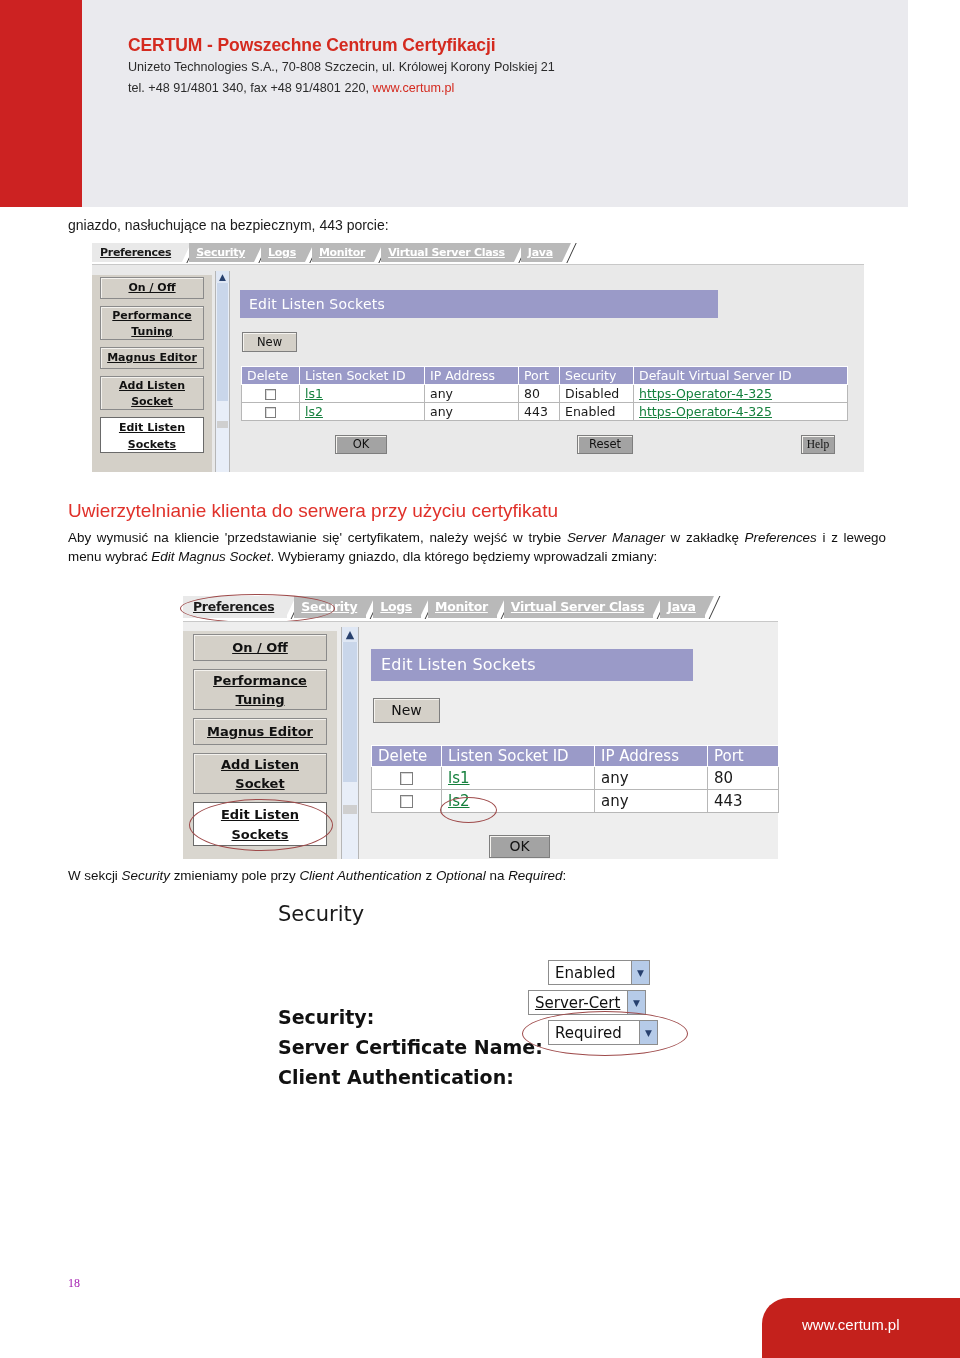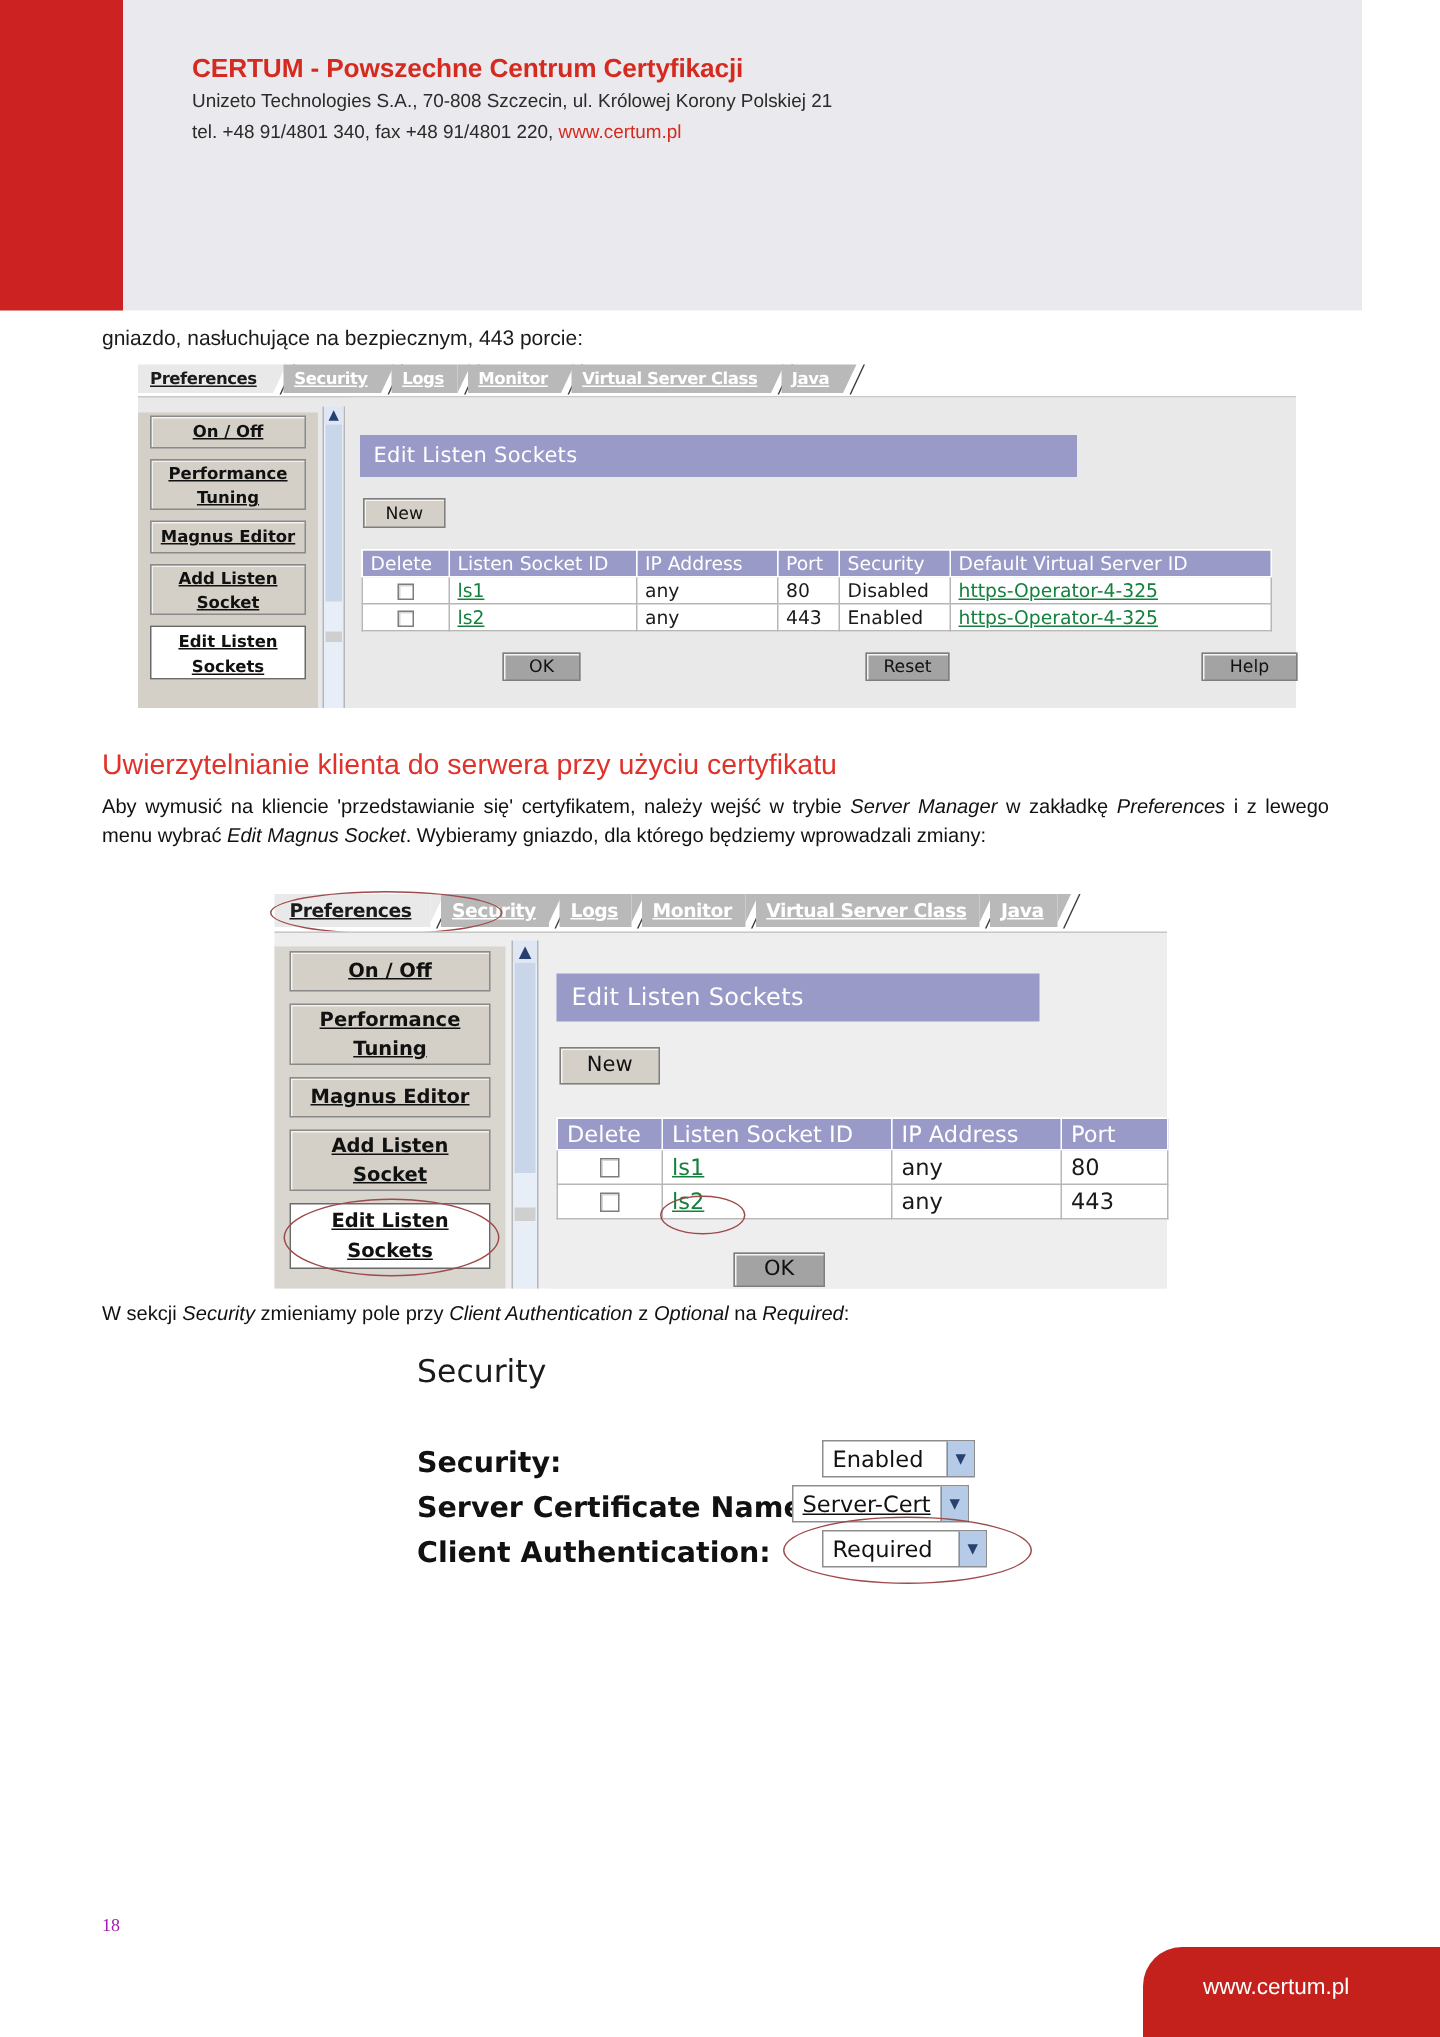--- a/index.html
+++ b/index.html
@@ -252,20 +252,21 @@
     font-family:"DejaVu Sans", sans-serif;
     color:#1a1a1a;
     white-space:nowrap;
   }
   .sec-lbl{
     position:absolute;
     font-family:"DejaVu Sans", sans-serif;
     font-weight:bold;
     color:#111;
     white-space:nowrap;
+    margin-top:42px;
   }
   .sel-box{
     position:absolute;
     border:1px solid #8d8d8d;
     background:#ffffff;
     box-sizing:border-box;
     font-family:"DejaVu Sans", sans-serif;
     color:#111;
     display:flex;
     align-items:center;
@@ -384,21 +385,21 @@
               <td style="padding:1px 5px;">any</td>
               <td style="padding:1px 5px;">443</td>
               <td style="padding:1px 5px;">Enabled</td>
               <td style="padding:1px 5px;"><span class="lnk">https-Operator-4-325</span></td>
             </tr>
           </tbody>
         </table>
 
         <div class="fbtn" style="left:101px;top:170px;width:52px;height:19px;font-size:11.5px;line-height:17px;">OK</div>
         <div class="fbtn" style="left:343px;top:170px;width:56px;height:19px;font-size:11.5px;line-height:17px;">Reset</div>
-        <div class="fbtn" style="left:567px;top:170px;width:64px;height:19px;font-size:11.5px;line-height:17px;">Help</div>
+        <div class="fbtn" style="left:567px;top:170px;width:34px;height:19px;font-size:11.5px;line-height:17px;font-family:Liberation Serif, serif;">Help</div>
       </div>
     </div>
   </div>
 
   <div class="h-red">Uwierzytelnianie klienta do serwera przy użyciu certyfikatu</div>
 
   <div class="body-para"><span>Aby wymusić na kliencie 'przedstawianie się' certyfikatem, należy wejść w trybie </span><i>Server Manager</i><span> w zakładkę </span><i>Preferences</i><span> i z lewego menu wybrać </span><i>Edit Magnus Socket</i><span>. Wybieramy gniazdo, dla którego będziemy wprowadzali zmiany:</span></div>
 
   <div class="shot" style="left:183px;top:389px;width:595px;height:262px;">
 

